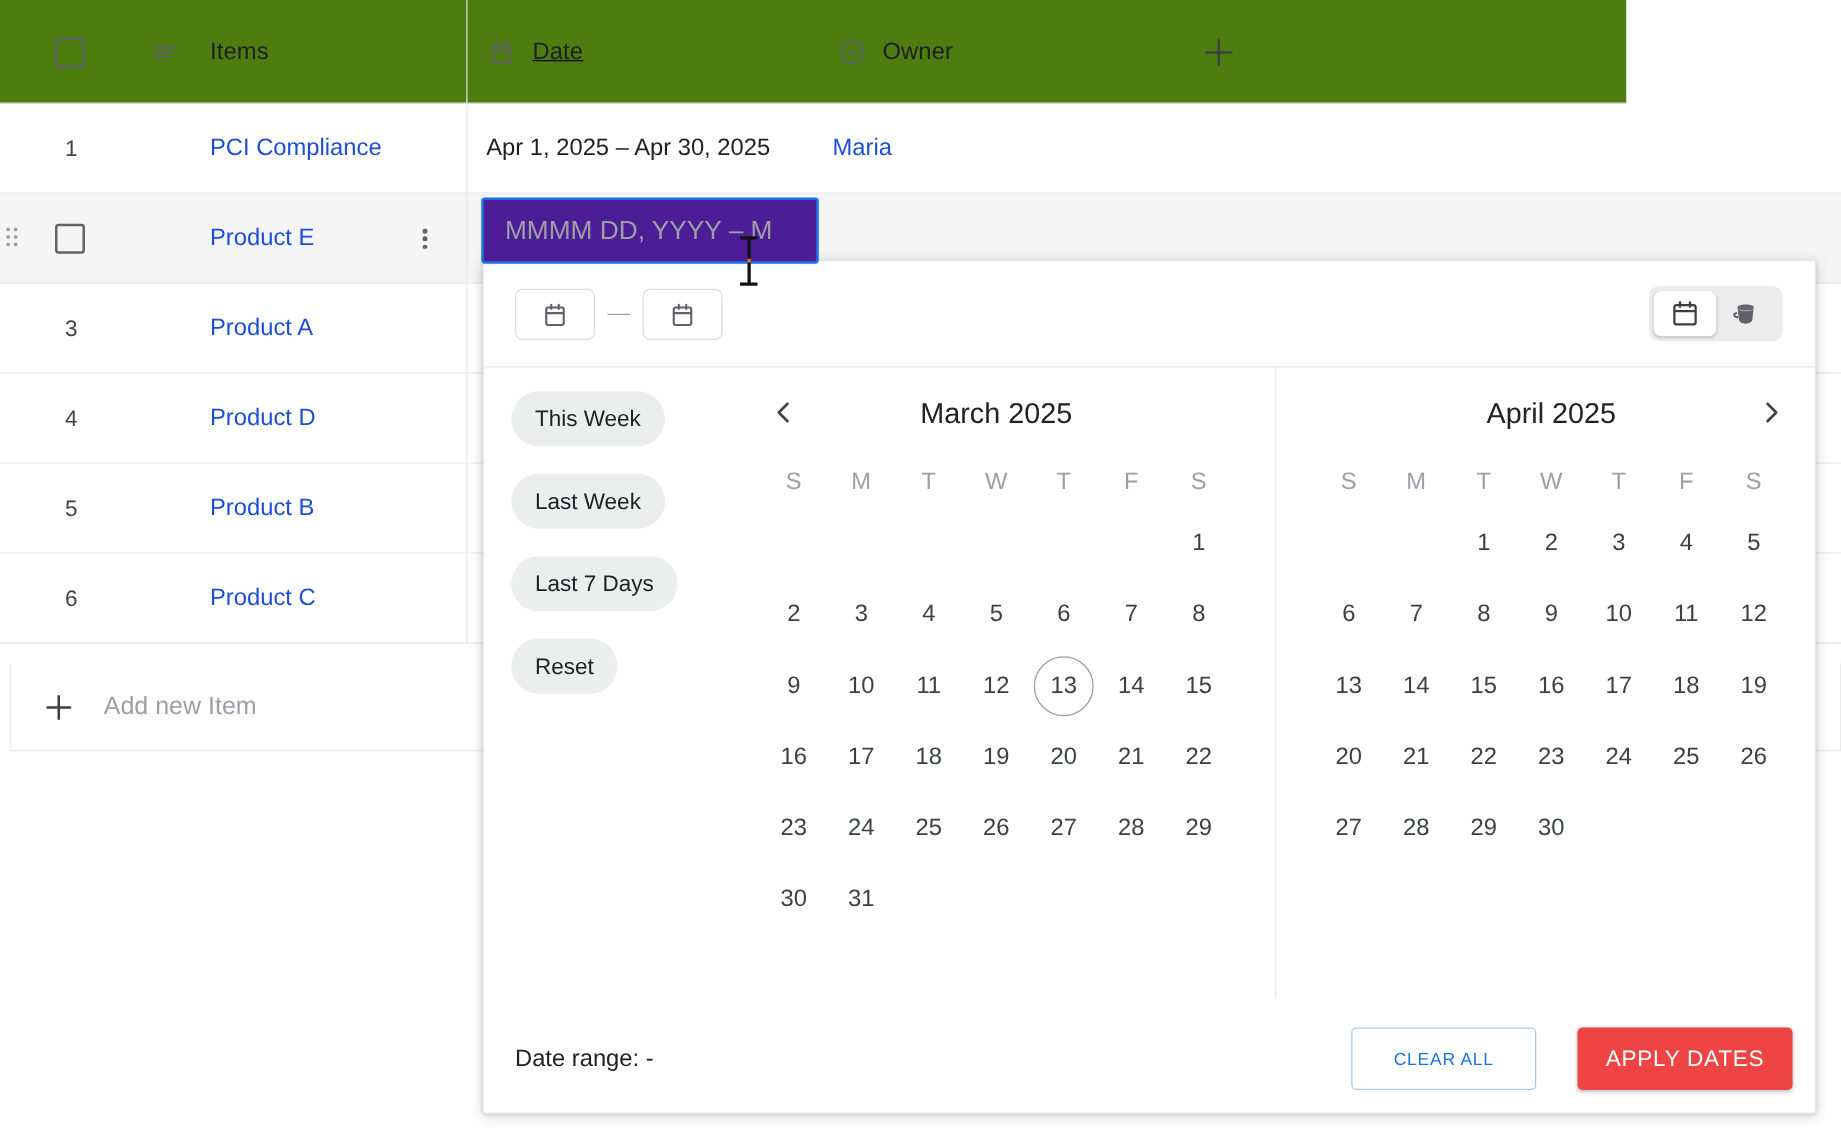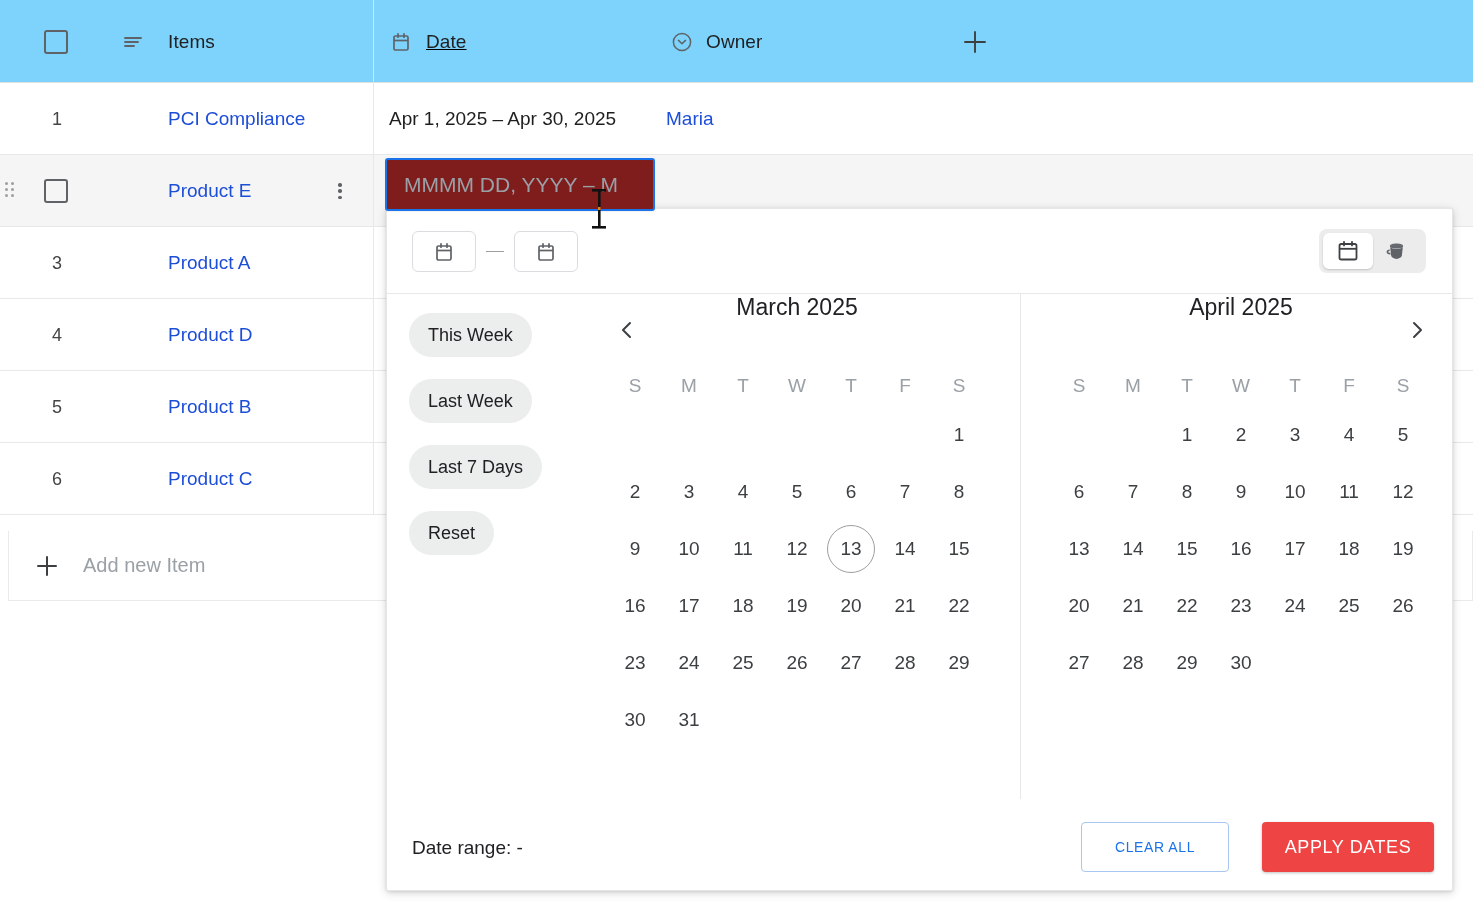--- a/index.html
+++ b/index.html
@@ -10,23 +10,23 @@
     font-family: "Liberation Sans", sans-serif;
     overflow: hidden;
   }
 
   #root { position: relative; width: 1473px; height: 911px; background:#fff; }
 
   
   .table { position:absolute; left:0; top:0; width:1473px; }
 
   .hdr-row {
-    position:relative; height:83px; width:1473px;
+    position:relative; height:83px; width:1301px;
     border-bottom:1px solid #e0e0e0;
-    background:#7dd3fc;
+    background:#4d7c0f;
   }
   .hdr-cell { position:absolute; top:0; height:83px; display:flex; align-items:center; }
 
   .col-divider {
     position:absolute; top:0; left:373px; width:1px; height:83px; background:#e0e0e0;
   }
 
   .hdr-label {
     font-size:19px; color:#1f1f1f; font-weight:400; letter-spacing:.1px;
   }
@@ -64,21 +64,21 @@
     position:absolute; left:8px; top:531px; width:1465px; height:70px;
     border:1px solid #eaeaea; border-top:none; display:flex; align-items:center;
     background:#fff;
   }
   .add-plus { margin-left:24px; margin-right:22px; }
   .add-text { font-size:20px; color:#9aa0a6; }
 
   
   .date-input {
     position:absolute; left:385px; top:158px; width:270px; height:53px;
-    border:2px solid #1a73e8; border-radius:3px; background:#7f1d1d;
+    border:2px solid #1a73e8; border-radius:3px; background:#4c1d95;
     display:flex; align-items:center; z-index:40;
     box-shadow:0 1px 2px rgba(0,0,0,.06);
   }
   .date-input .ph {
     margin-left:17px; font-size:21px; color:#9aa0a6; white-space:nowrap; overflow:hidden;
   }
 
   
   .text-cursor { position:absolute; left:589px; top:188px; z-index:60; }
 
@@ -116,21 +116,21 @@
     background:#eceded; border-radius:22px; height:44px; display:flex; align-items:center;
     padding:0 19px; font-size:18px; color:#202124; white-space:nowrap;
   }
 
   
   .cals { position:absolute; left:0; top:85px; width:1067px; }
   .cal { position:absolute; top:0; width:420px; }
   .cal.m1 { left:200px; }
   .cal.m2 { left:644px; }
 
-  .cal-head { position:relative; height:72px; display:flex; justify-content:center; }
+  .cal-head { position:relative; height:72px; display:flex; align-items:center; justify-content:center; }
   .cal-title { font-size:23px; color:#202124; }
   .nav-arrow { position:absolute; top:50%; transform:translateY(-50%); width:40px; height:40px;
       display:flex; align-items:center; justify-content:center; }
   .nav-arrow.prev { left:20px; }
   .nav-arrow.next { right:14px; }
 
   .dow-row, .wk-row { display:grid; grid-template-columns:repeat(7,54px); justify-content:center; }
   .dow { height:40px; display:flex; align-items:center; justify-content:center;
       font-size:19px; color:#9aa0a6; }
   .day { height:57px; display:flex; align-items:center; justify-content:center;

